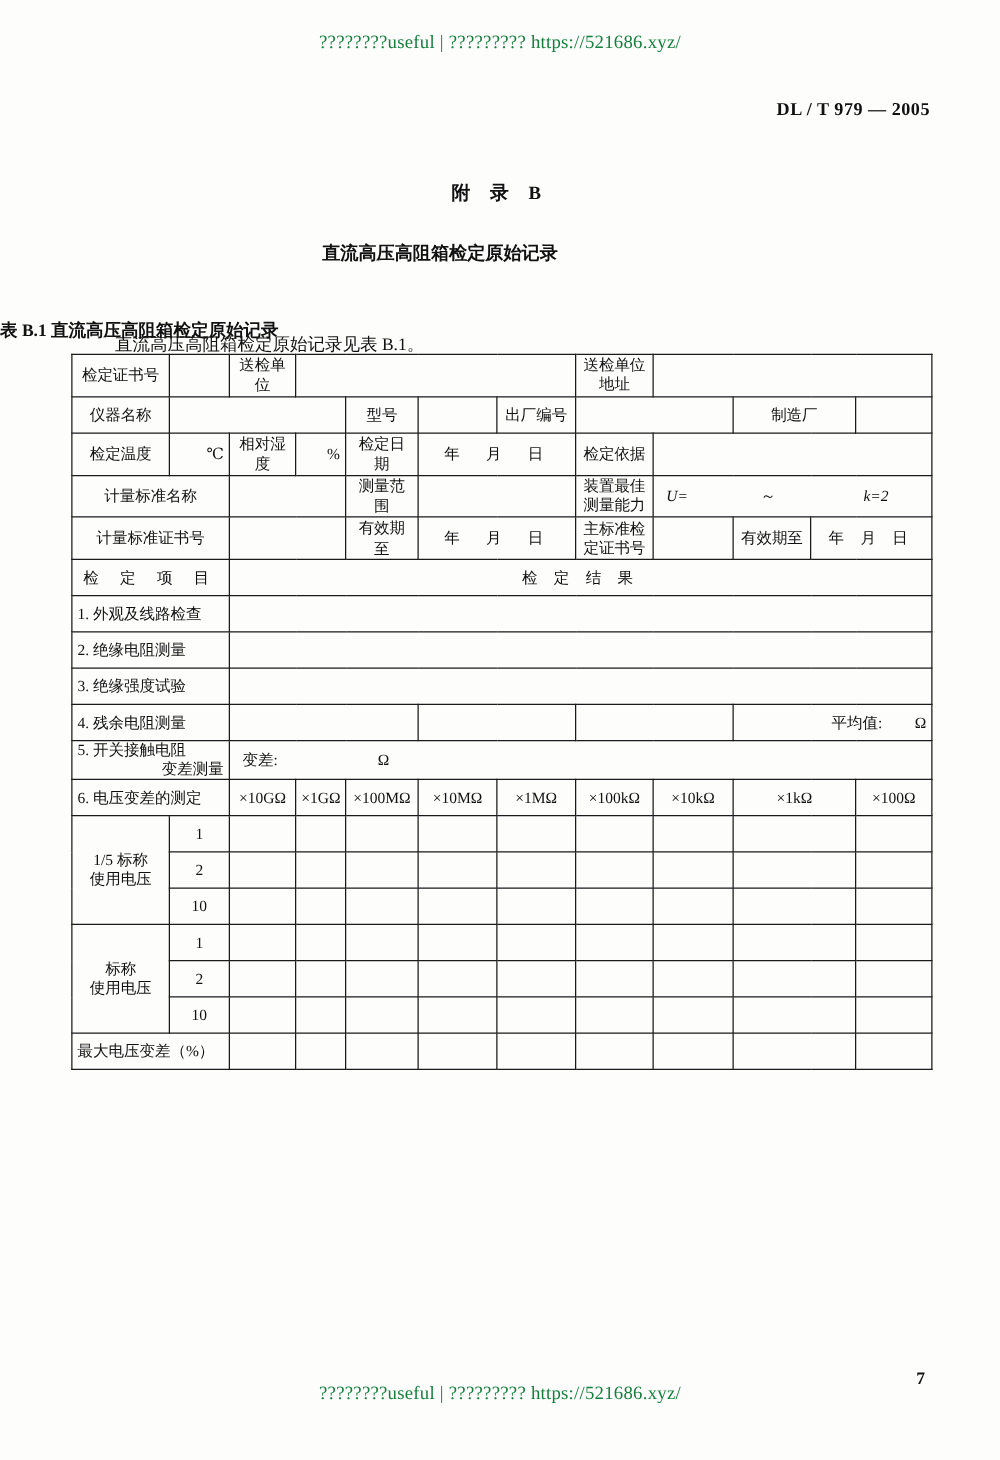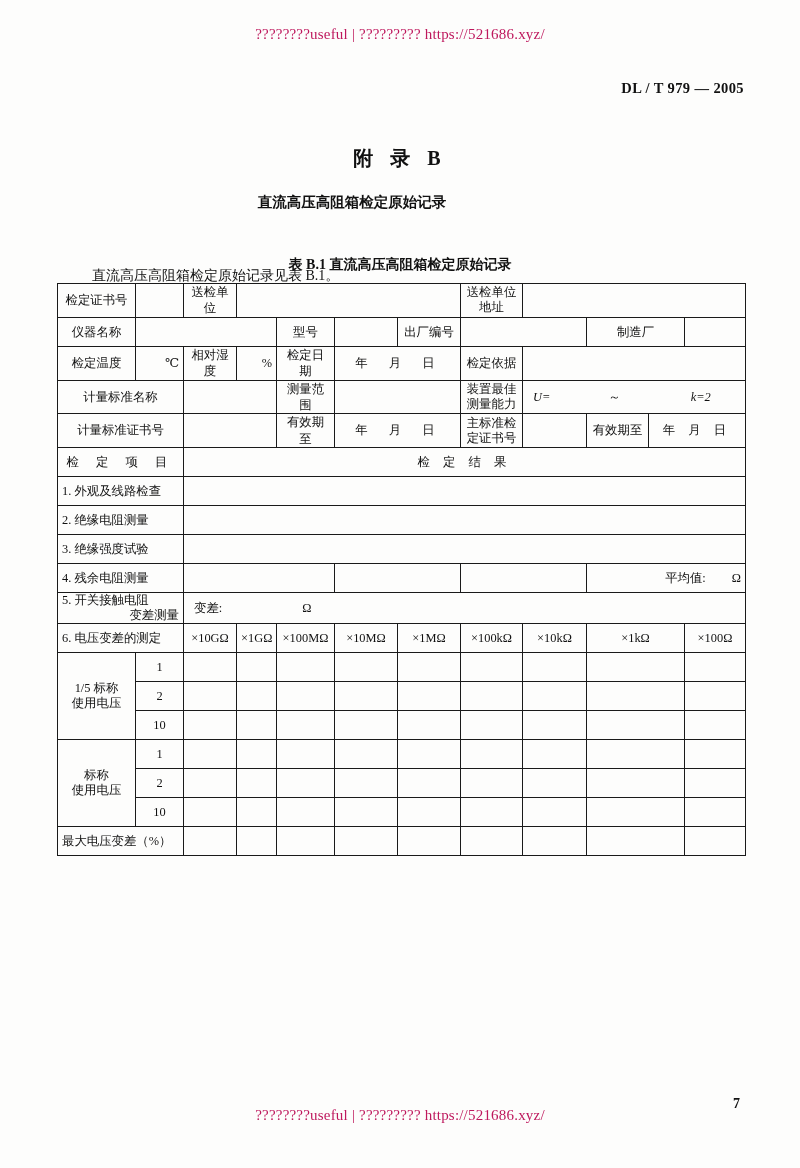--- a/index.html
+++ b/index.html
@@ -20,21 +20,21 @@
     inset: 0;
     background: #fdfdfc;
   }
 
   
   .watermark {
     position: absolute;
     left: 0;
     width: 800px;
     text-align: center;
-    color: #be185d;
+    color: #15803d;
     font-size: 15px;
     letter-spacing: .2px;
     font-family: "Liberation Serif", "DejaVu Serif", serif;
     white-space: nowrap;
   }
   .watermark-top { top: 26px; }
   .watermark-bottom { top: 1107px; }
 
   
   .std-number {
@@ -47,21 +47,21 @@
     font-family: "Liberation Serif", "DejaVu Serif", serif;
   }
 
   
   .annex-title {
     position: absolute;
     top: 145px;
     left: 0;
     width: 800px;
     text-align: center;
-    font-size: 20px;
+    font-size: 15px;
     font-weight: bold;
     letter-spacing: 6px;
   }
   .annex-sub {
     position: absolute;
     top: 170px;
     left: 0;
     width: 800px;
     text-align: center;
     font-size: 14.5px;
@@ -83,21 +83,20 @@
     left: 92px;
     font-size: 14px;
     margin-top: 40px;
   }
 
   .table-caption {
     position: absolute;
     top: 256px;
     left: 0;
     width: 800px;
-    text-align: center;
     font-size: 14px;
     font-weight: bold;
   }
 
   
   table.form {
     position: absolute;
     top: 283px;
     left: 57px;
     width: 688px;

